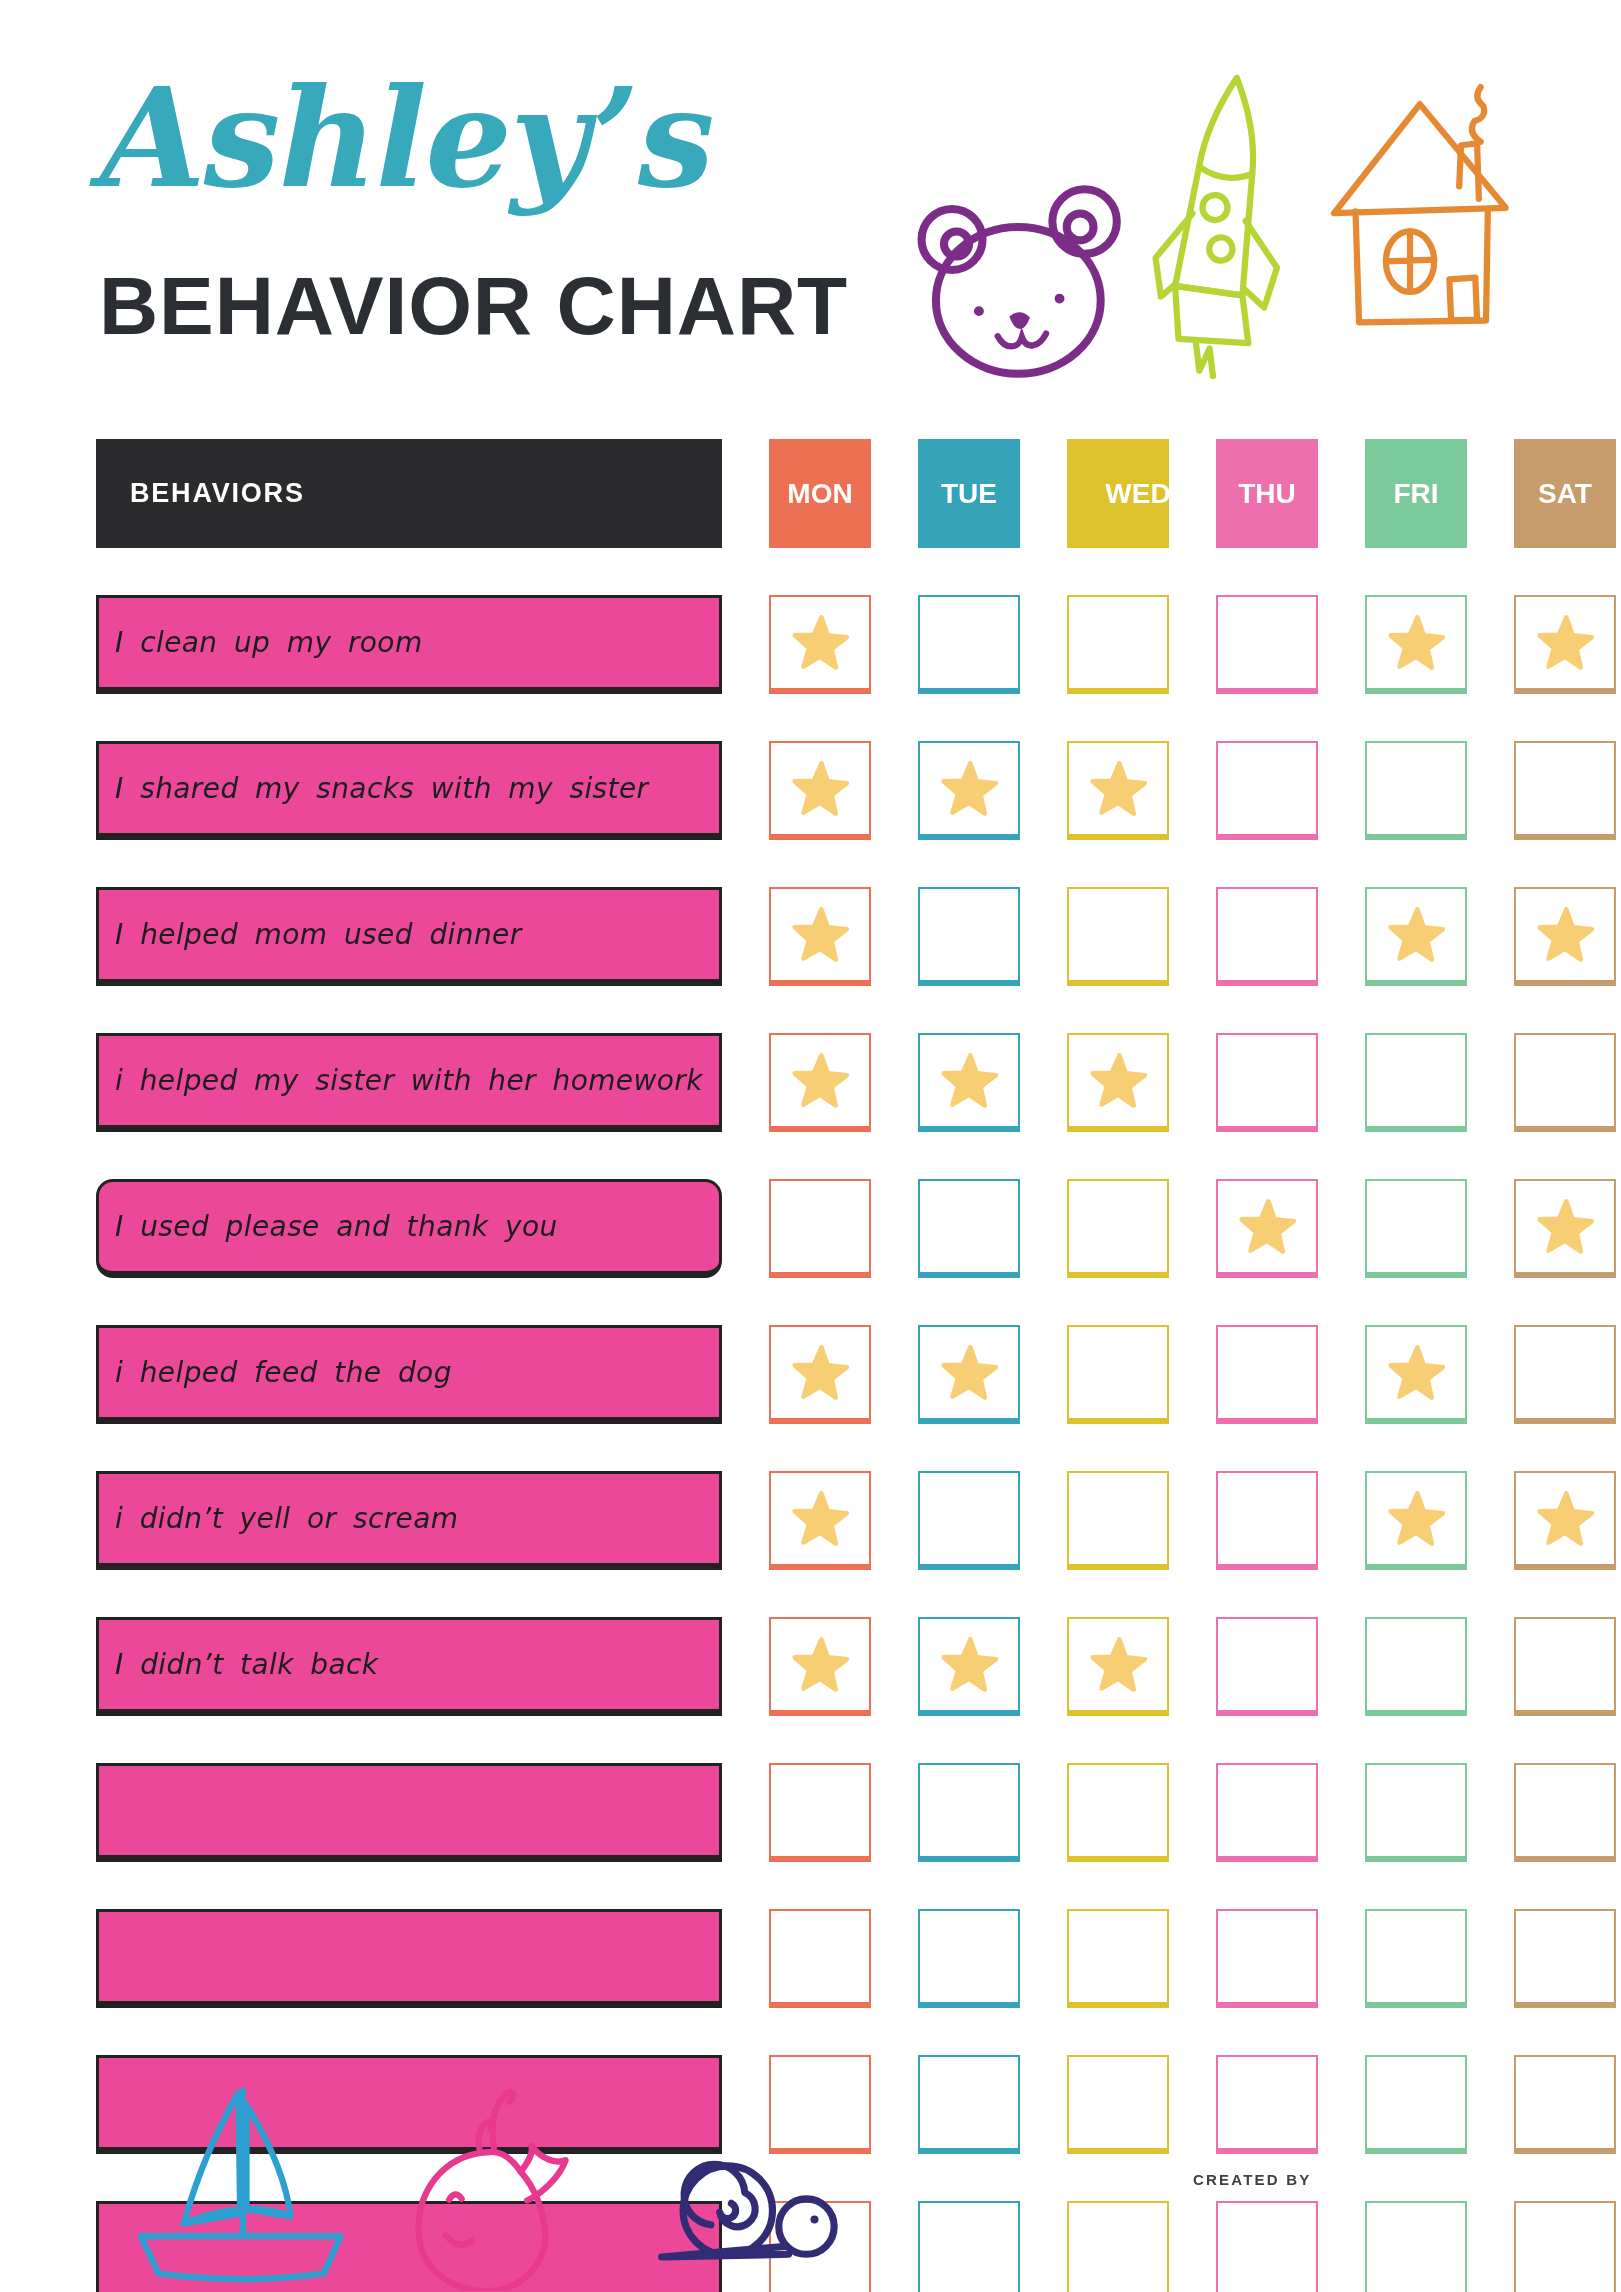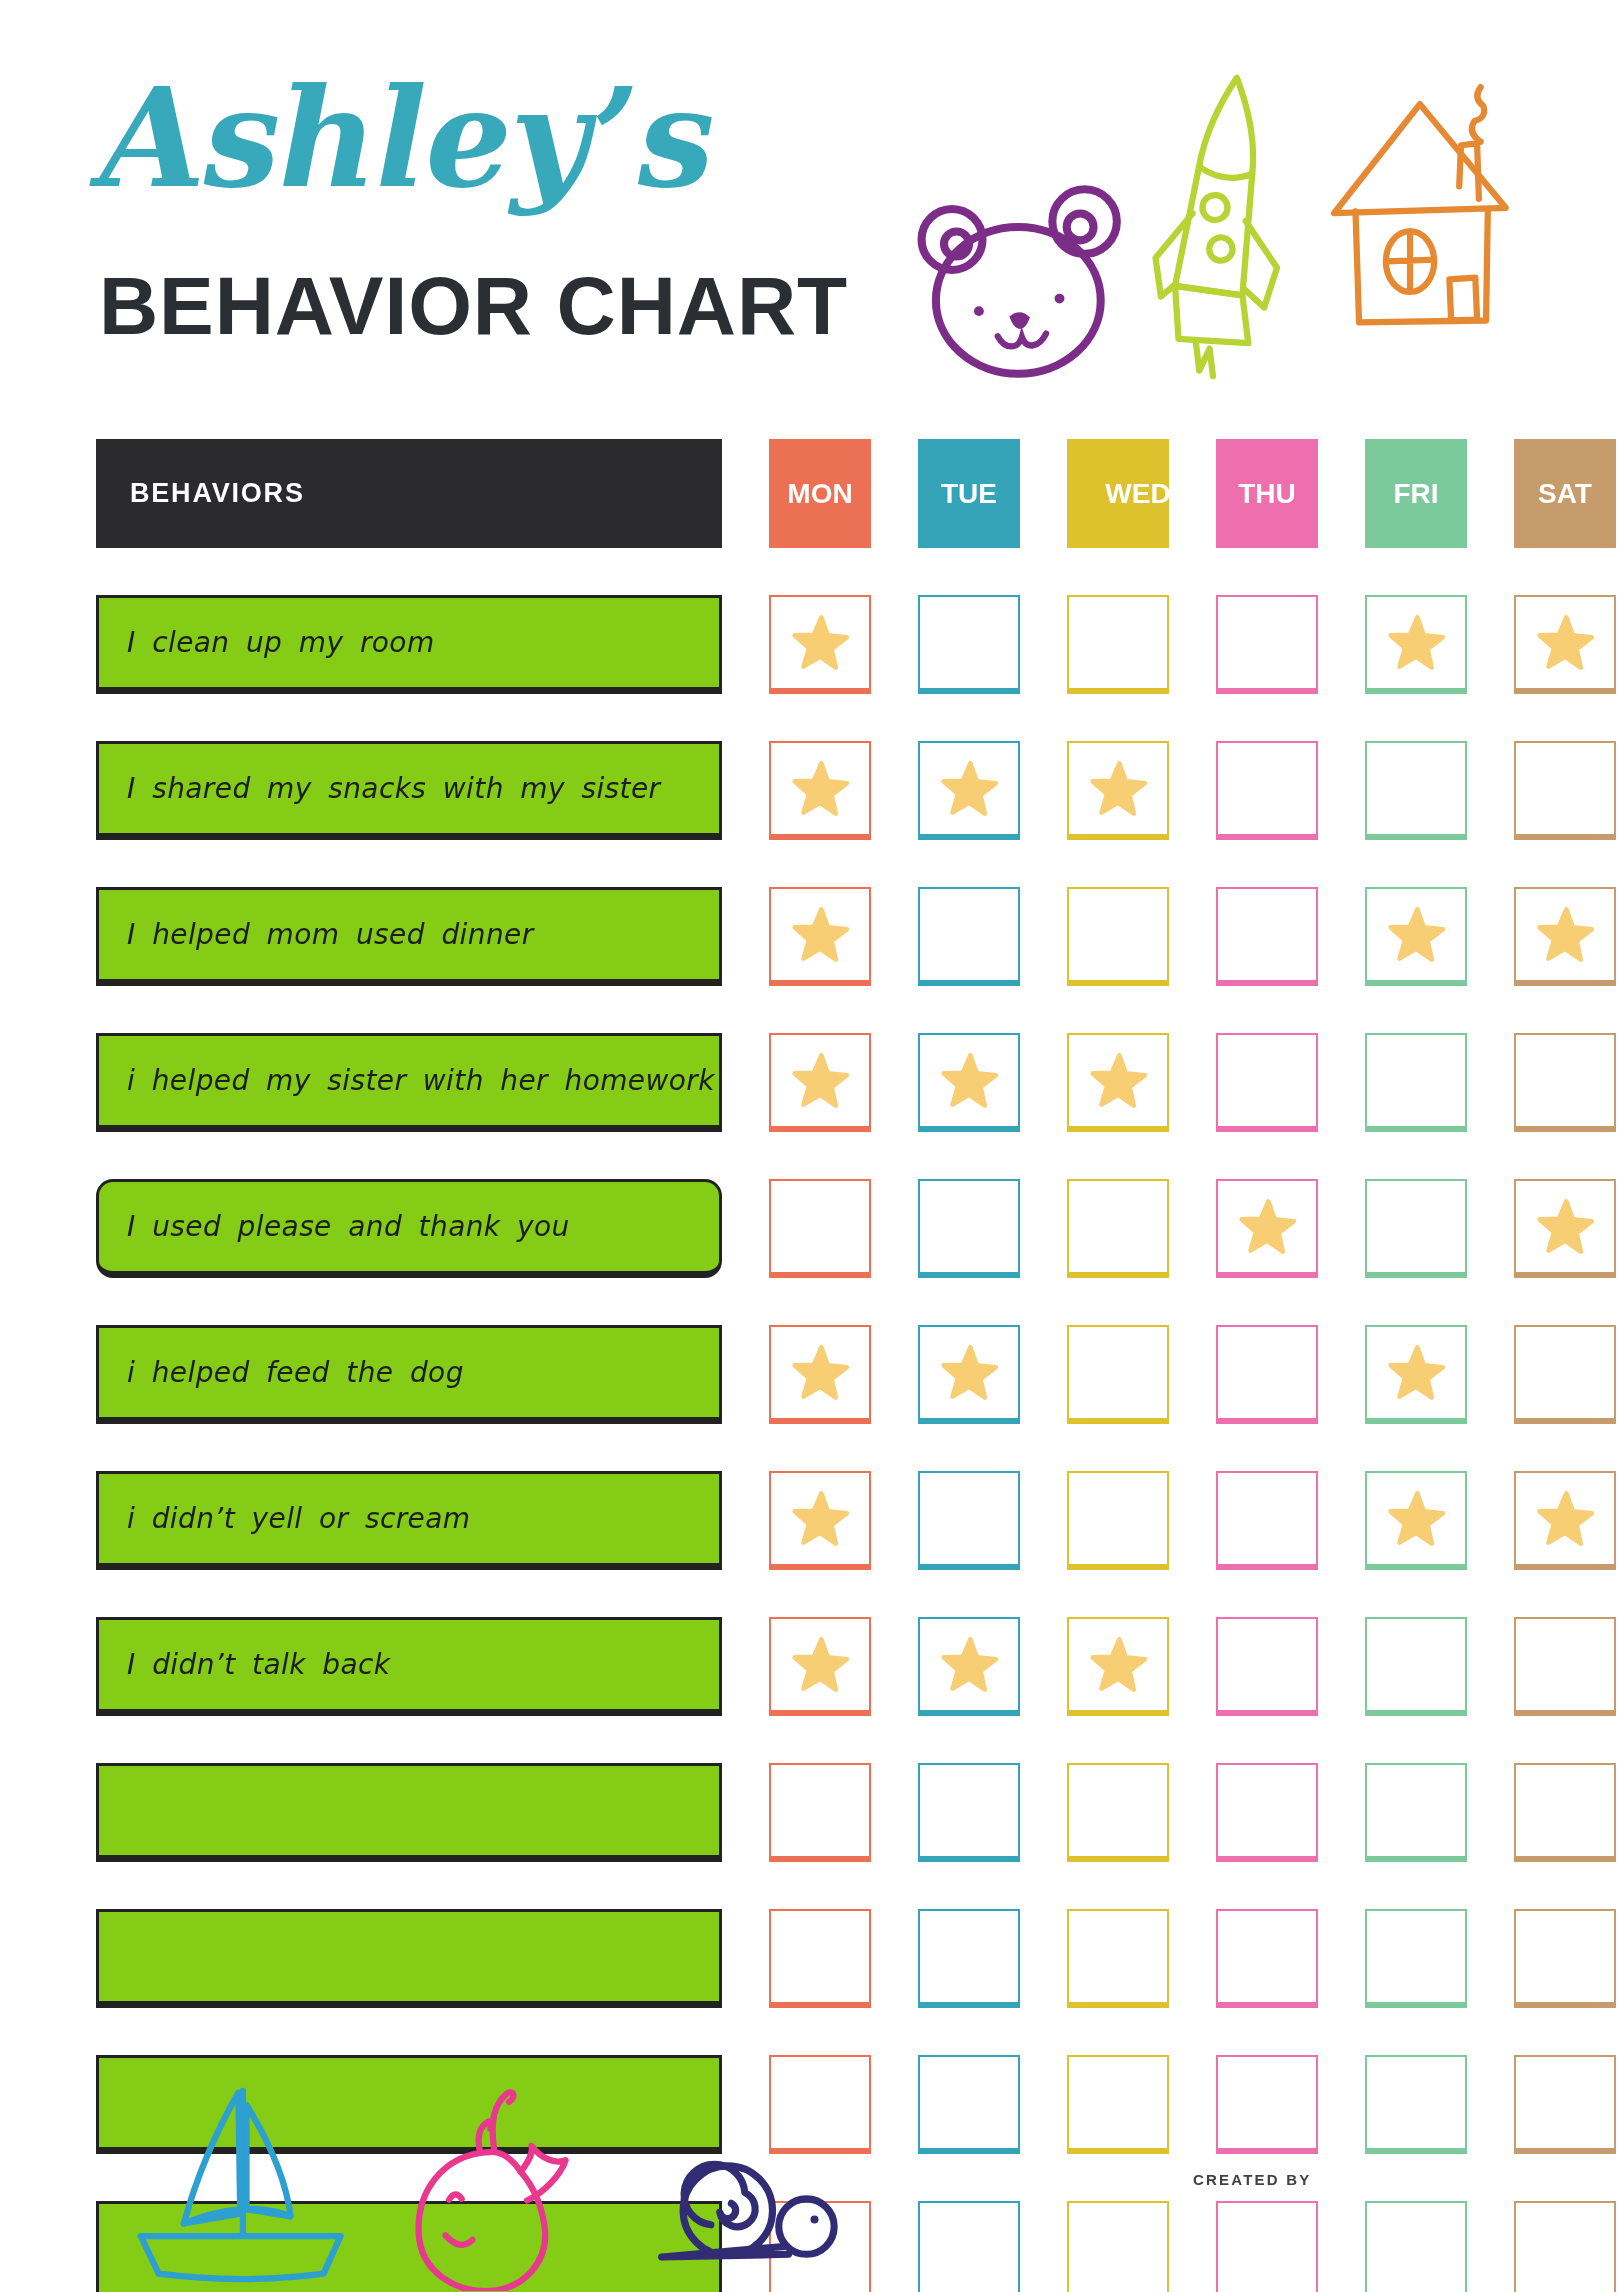--- a/index.html
+++ b/index.html
@@ -24,23 +24,23 @@
 
   #grid{position:absolute;left:96px;top:439px;display:grid;
     grid-template-columns:626px repeat(7,102px);
     grid-template-rows:109px repeat(13,99px);
     column-gap:10.7px;row-gap:15px;gap:47px;}
   .h-label{color:#fff;display:flex;align-items:center;padding-left:34px;
     font-size:27px;font-weight:700;letter-spacing:1.8px;box-sizing:border-box;}
   .h-day{color:#fff;display:flex;align-items:center;justify-content:center;
     font-size:28px;font-weight:700;box-sizing:border-box;}
   .row-label{border:3.6px solid #222;border-bottom-width:7.2px;box-sizing:border-box;
-    display:flex;align-items:center;padding-left:28px;
+    display:flex;align-items:center;padding-left:16px;
     font-family:"DejaVu Sans",sans-serif;font-style:italic;font-size:28px;
-    color:#1d1d1d;word-spacing:7.2px;letter-spacing:0.4px;background:#84cc16;}
+    color:#1d1d1d;word-spacing:7.2px;letter-spacing:0.4px;background:#ec4899;}
   .cell{border:2.7px solid;border-bottom-width:6.3px;box-sizing:border-box;
     display:flex;align-items:center;justify-content:center;background:#fff;}
   .cell svg{transform:rotate(2deg);}
 
   .logo{position:absolute;left:1193px;top:2171px;}
   .created-by{font-size:15px;font-weight:700;letter-spacing:2.2px;}
   .brand{position:relative;font-size:52px;font-weight:700;letter-spacing:-0.9px;
     margin-top:1.8px;line-height:1;}
   .brand .flask{position:absolute;right:40px;bottom:8px;}
 </style>

